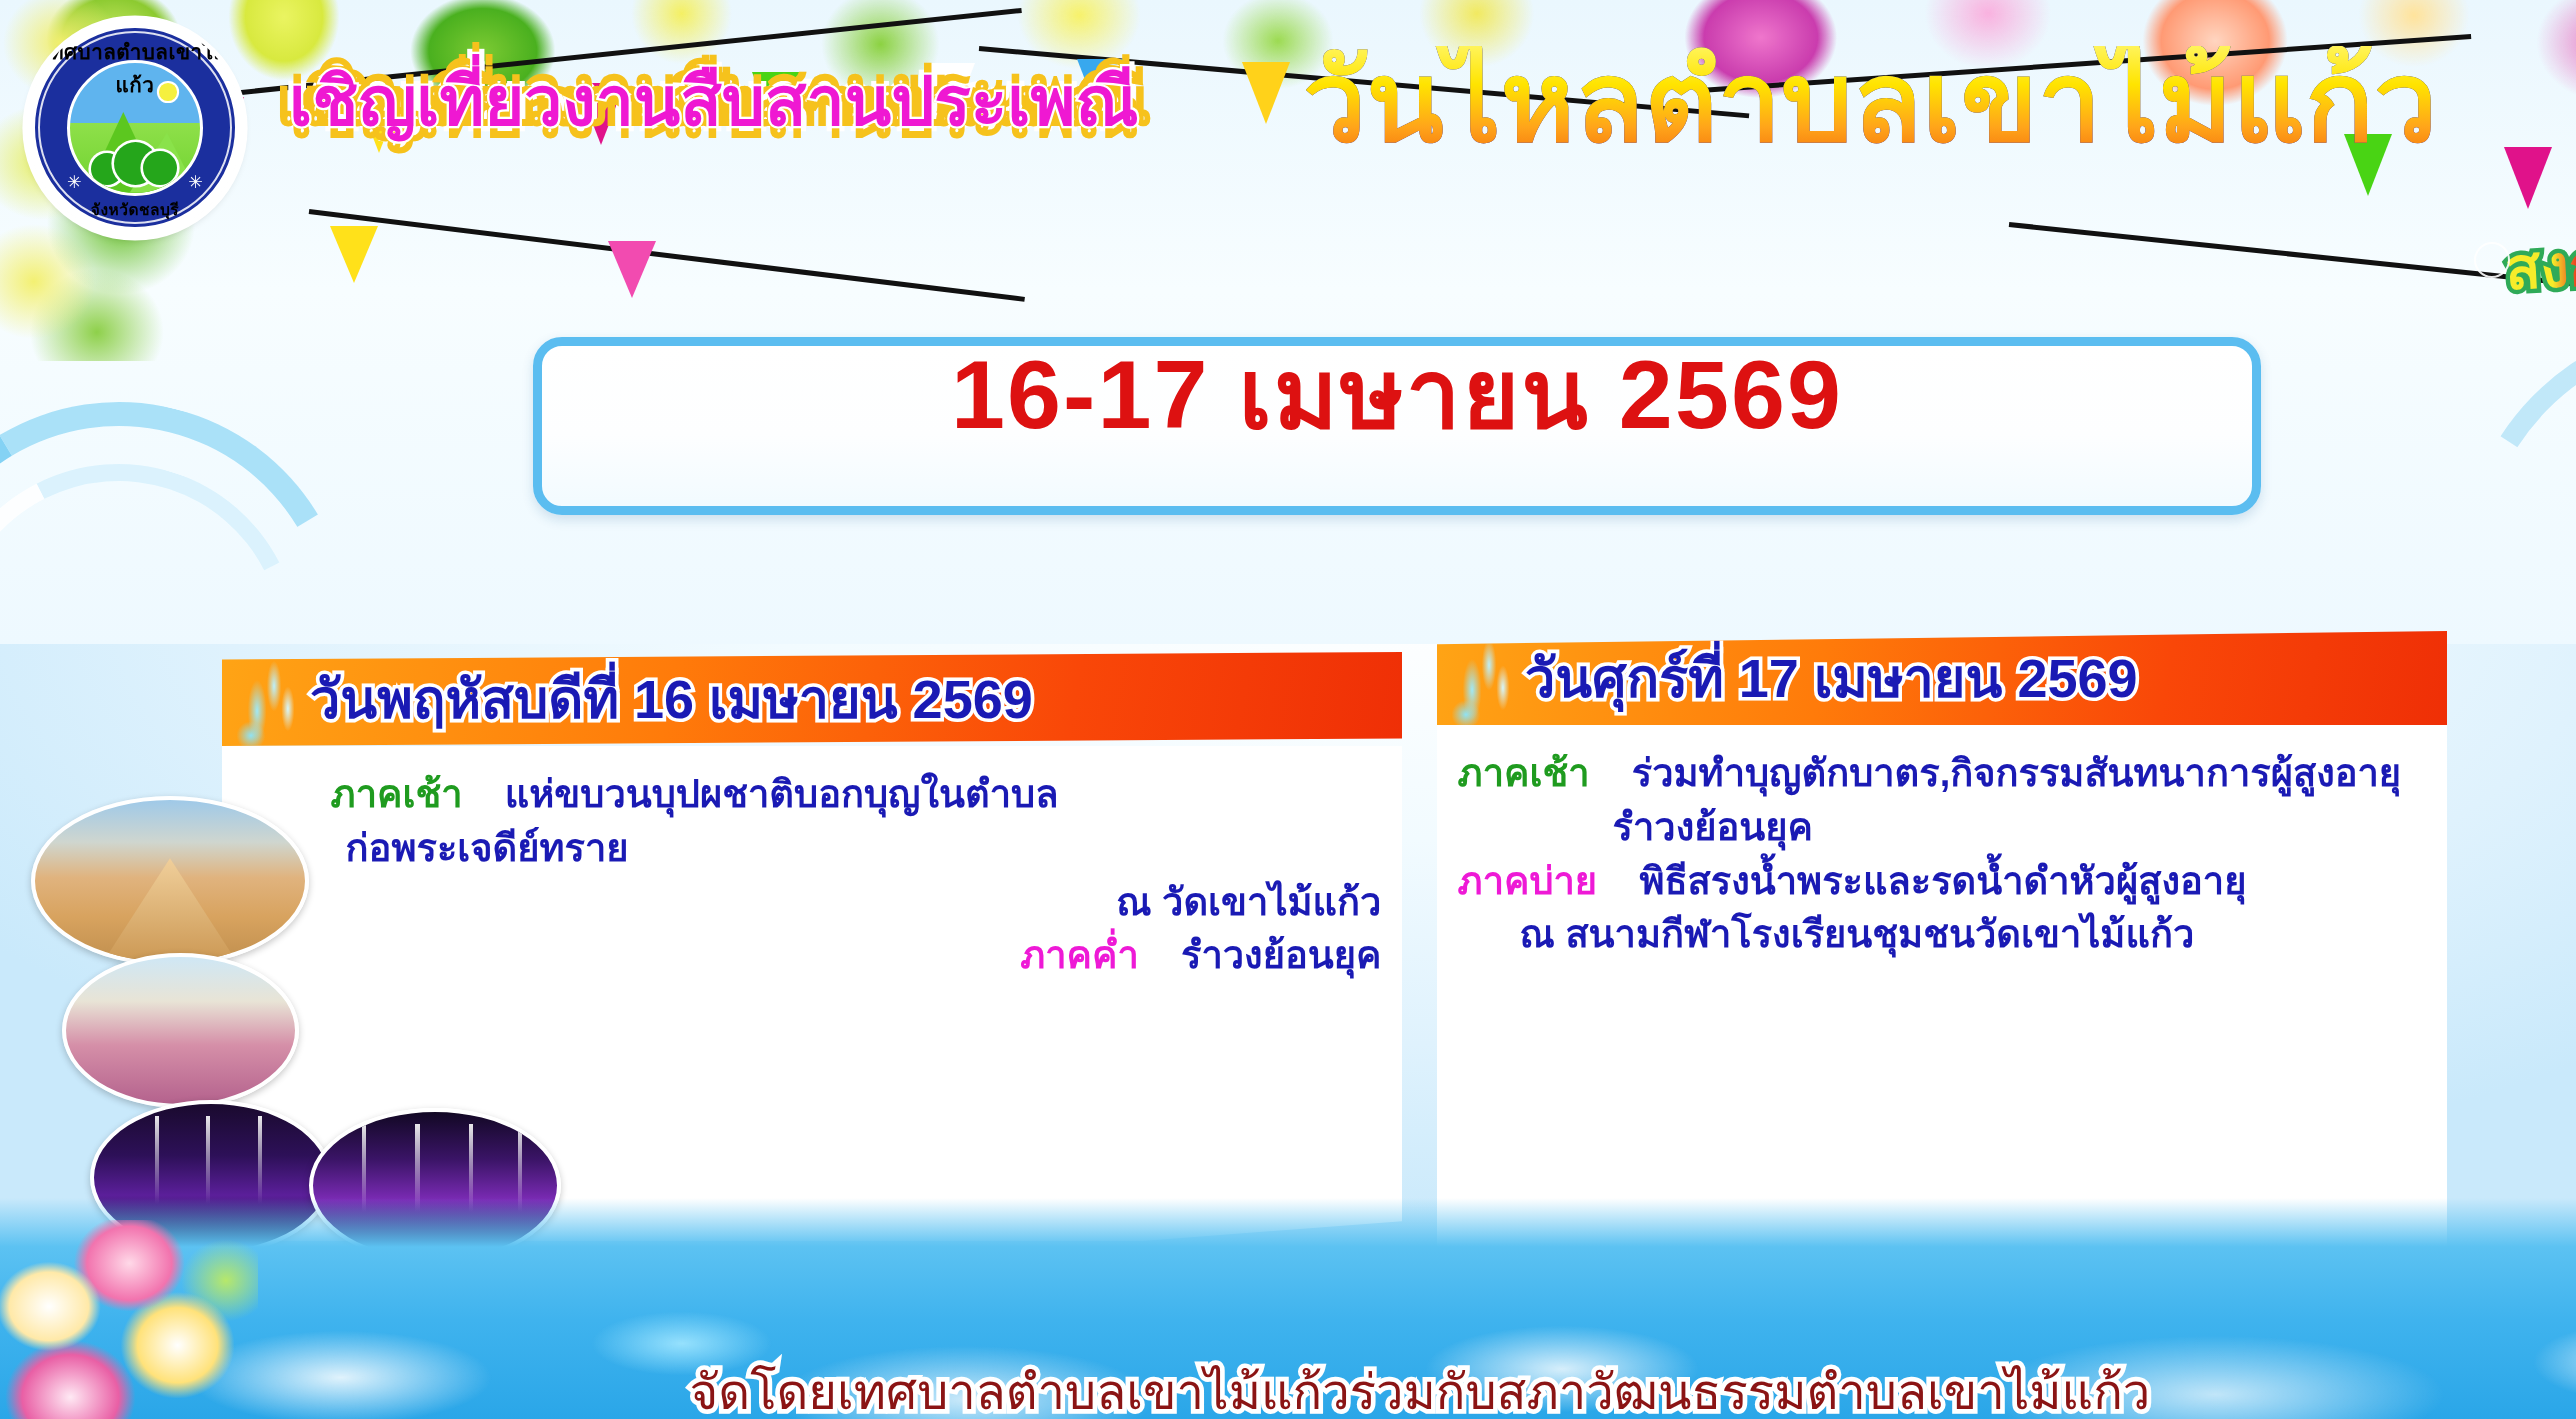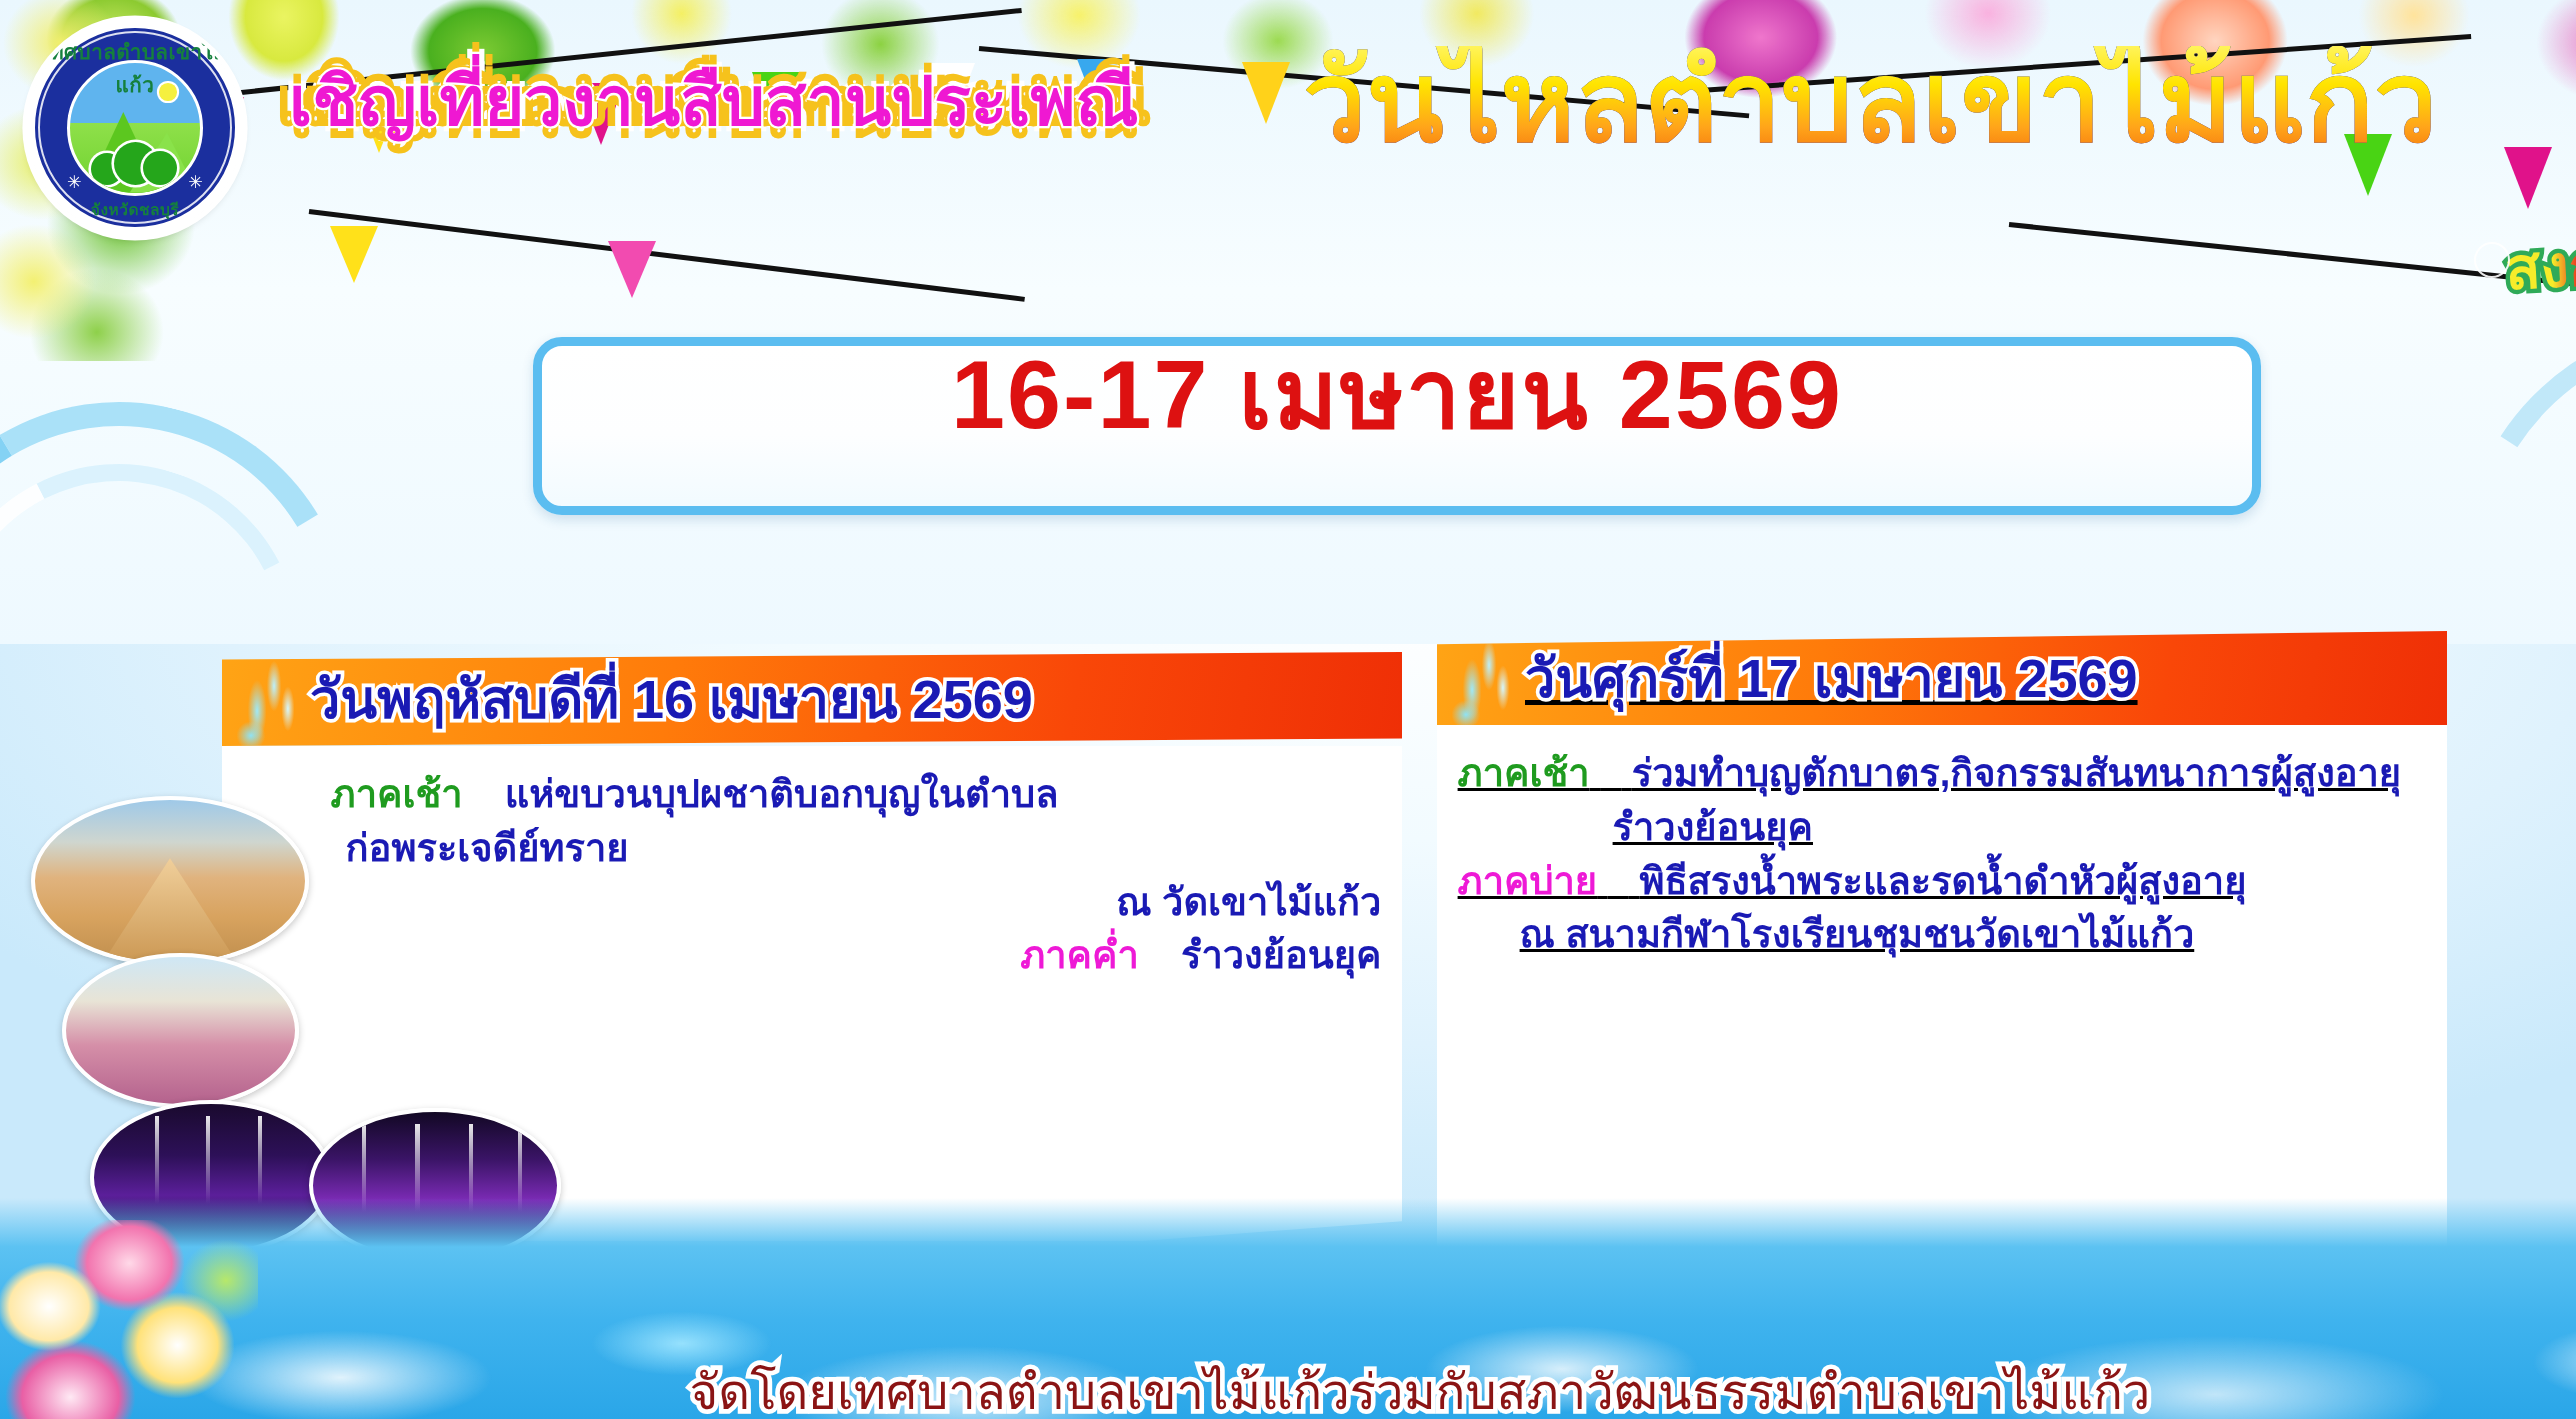--- a/index.html
+++ b/index.html
@@ -110,21 +110,21 @@
   }
   .mtn{ position:absolute; background:#76d634; }
   .mtn-a{ left:12%; bottom:0; width:58%; height:62%; clip-path:polygon(50% 0,100% 100%,0 100%); background:#5cc71f; }
   .mtn-b{ right:2%;  bottom:0; width:52%; height:46%; clip-path:polygon(55% 0,100% 100%,0 100%); background:#8ae24a; }
   .sun{ position:absolute; right:18%; top:16%; width:17.5px; height:17.5px; border-radius:50%; background:#f5f03f; box-shadow:0 0 0 2.1px #fff; }
   .tree{ position:absolute; bottom:6%; border-radius:50%; background:#25a61b; box-shadow:0 0 0 2.6px #fff; }
   .t1{ left:16%; width:32px; height:32px; }
   .t2{ left:34%; width:43px; height:43px; }
   .t3{ left:56%; width:34px; height:34px; }
   .logo-top-text, .logo-bot-text{
-    position:absolute; left:0; right:0; text-align:center; color:#15803d;
+    position:absolute; left:0; right:0; text-align:center; color:#000000;
     font-weight:bold; letter-spacing:0.5px; z-index:5;
   }
   .logo-top-text{ top:15.5px; font-size:20.6px; }
   .logo-bot-text{ bottom:13.4px; font-size:15.5px; }
   .logo-star{ position:absolute; color:#fff; font-size:17.5px; z-index:5; }
 
   
   .subhead{
     position:absolute; left:289px; top:67px;
     font-size:68px; font-weight:bold; white-space:nowrap;
@@ -180,21 +180,21 @@
     box-shadow:0 4.1px 11.3px rgba(20,90,140,.16);
   }
   .date-text{
     font-size:97px; font-weight:bold; color:#dd1111;
     letter-spacing:2.1px; white-space:nowrap; line-height:1;
   }
 
   
   .col{ position:absolute; }
   .col-left{ left:222px;  top:652px; width:1180px; }
-  .col-right{ left:1437px; top:631px; width:1010px;text-decoration:underline; }
+  .col-right{ left:1437px; top:631px; width:1010px; }
 
   .day-header{
     position:relative; height:94px;
     background:linear-gradient(100deg,#ffa415 0%,#ff7b0a 38%,#f94708 72%,#ef2f06 100%);
     display:flex; align-items:center;
     padding-left:88px;
     box-shadow:0 2.6px 6.2px rgba(0,0,0,.12);
   }
   .col-left .day-header{ clip-path:polygon(0 8%, 100% 0, 100% 92%, 0 100%); }
   .col-right .day-header{ clip-path:polygon(0 14%, 100% 0, 100% 100%, 0 100%); }

